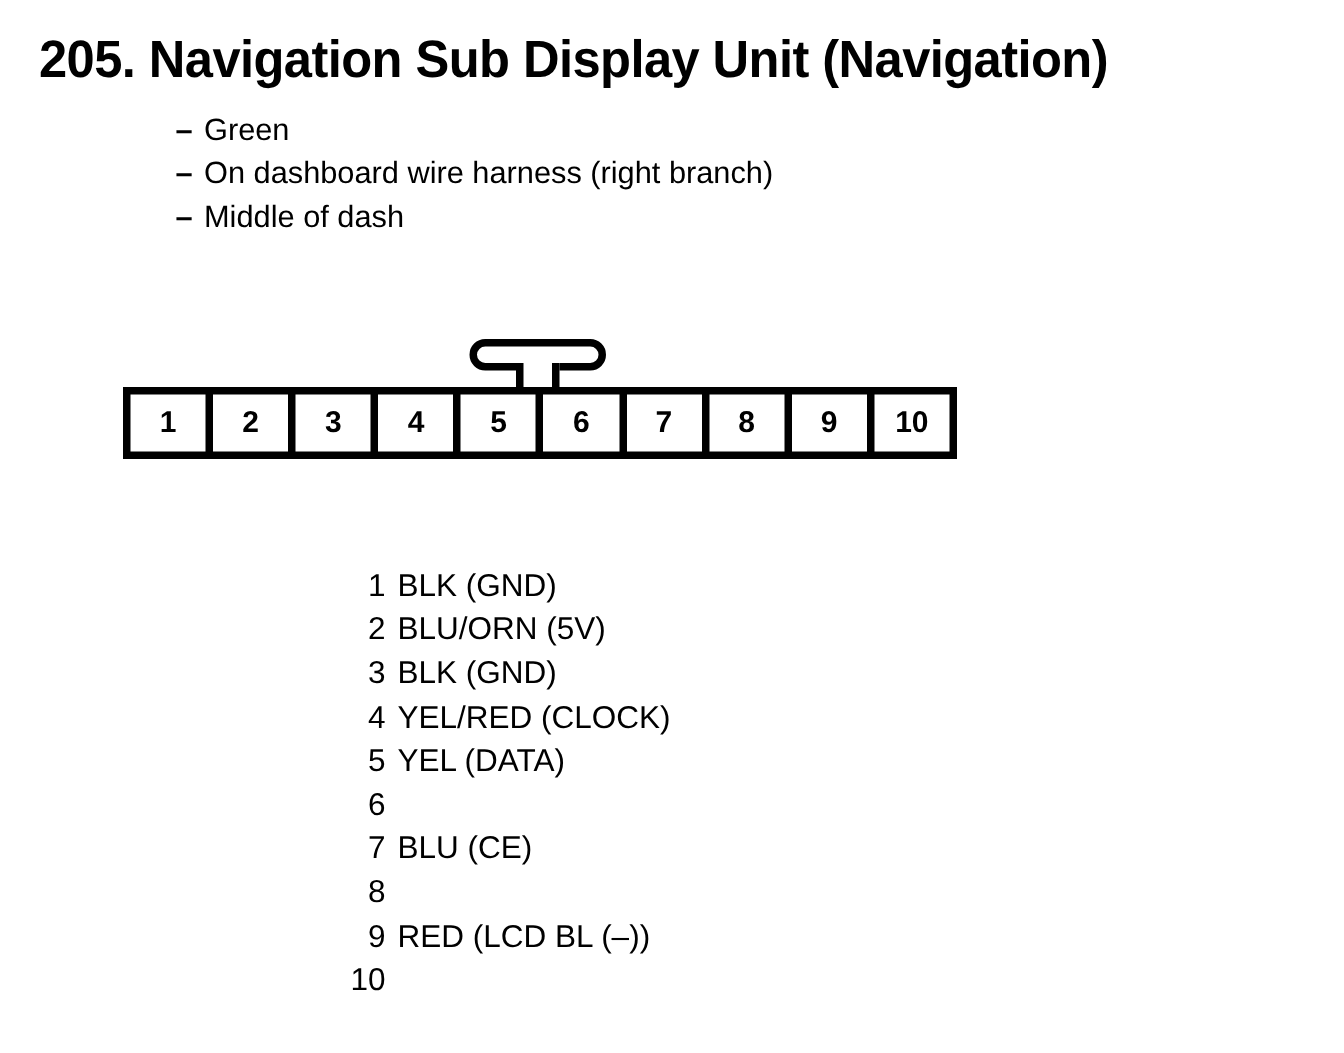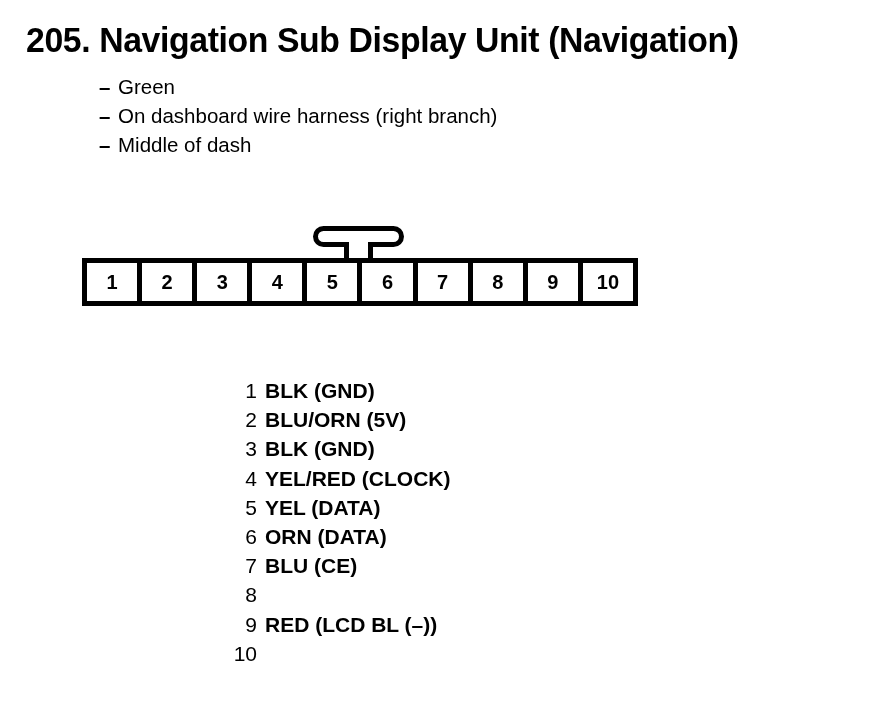--- a/index.html
+++ b/index.html
@@ -28,21 +28,21 @@
     letter-spacing: -0.4px;
     white-space: nowrap;
     line-height: 40px;
     transform: scaleX(0.965);
     transform-origin: left top;
   }
 
   
   .bullets {
     position: absolute;
-    left: 99px;
+    left: 117px;
     top: 72px;
     font-size: 20.5px;
     line-height: 29px;
   }
   .bullet-line {
     white-space: nowrap;
   }
   .bullet-dash {
     display: inline-block;
     width: 19px;
@@ -127,21 +127,20 @@
     white-space: nowrap;
   }
   .legend-num {
     width: 53px;
     text-align: right;
     padding-right: 8px;
     box-sizing: border-box;
   }
   .legend-label {
     text-align: center;
-    font-weight: bold;
   }
 </style>
 </head>
 <body>
 
 <div class="page-title">205. Navigation Sub Display Unit (Navigation)</div>
 
 <div class="bullets">
   <div class="bullet-line">
     <span class="bullet-dash">–</span><span>Green</span>
@@ -191,21 +190,20 @@
   <div class="legend-row">
     <span class="legend-num">4</span>
     <span class="legend-label">YEL/RED (CLOCK)</span>
   </div>
   <div class="legend-row">
     <span class="legend-num">5</span>
     <span class="legend-label">YEL (DATA)</span>
   </div>
   <div class="legend-row">
     <span class="legend-num">6</span>
-    <span class="legend-label">ORN (DATA)</span>
   </div>
   <div class="legend-row">
     <span class="legend-num">7</span>
     <span class="legend-label">BLU (CE)</span>
   </div>
   <div class="legend-row">
     <span class="legend-num">8</span>
   </div>
   <div class="legend-row">
     <span class="legend-num">9</span>

